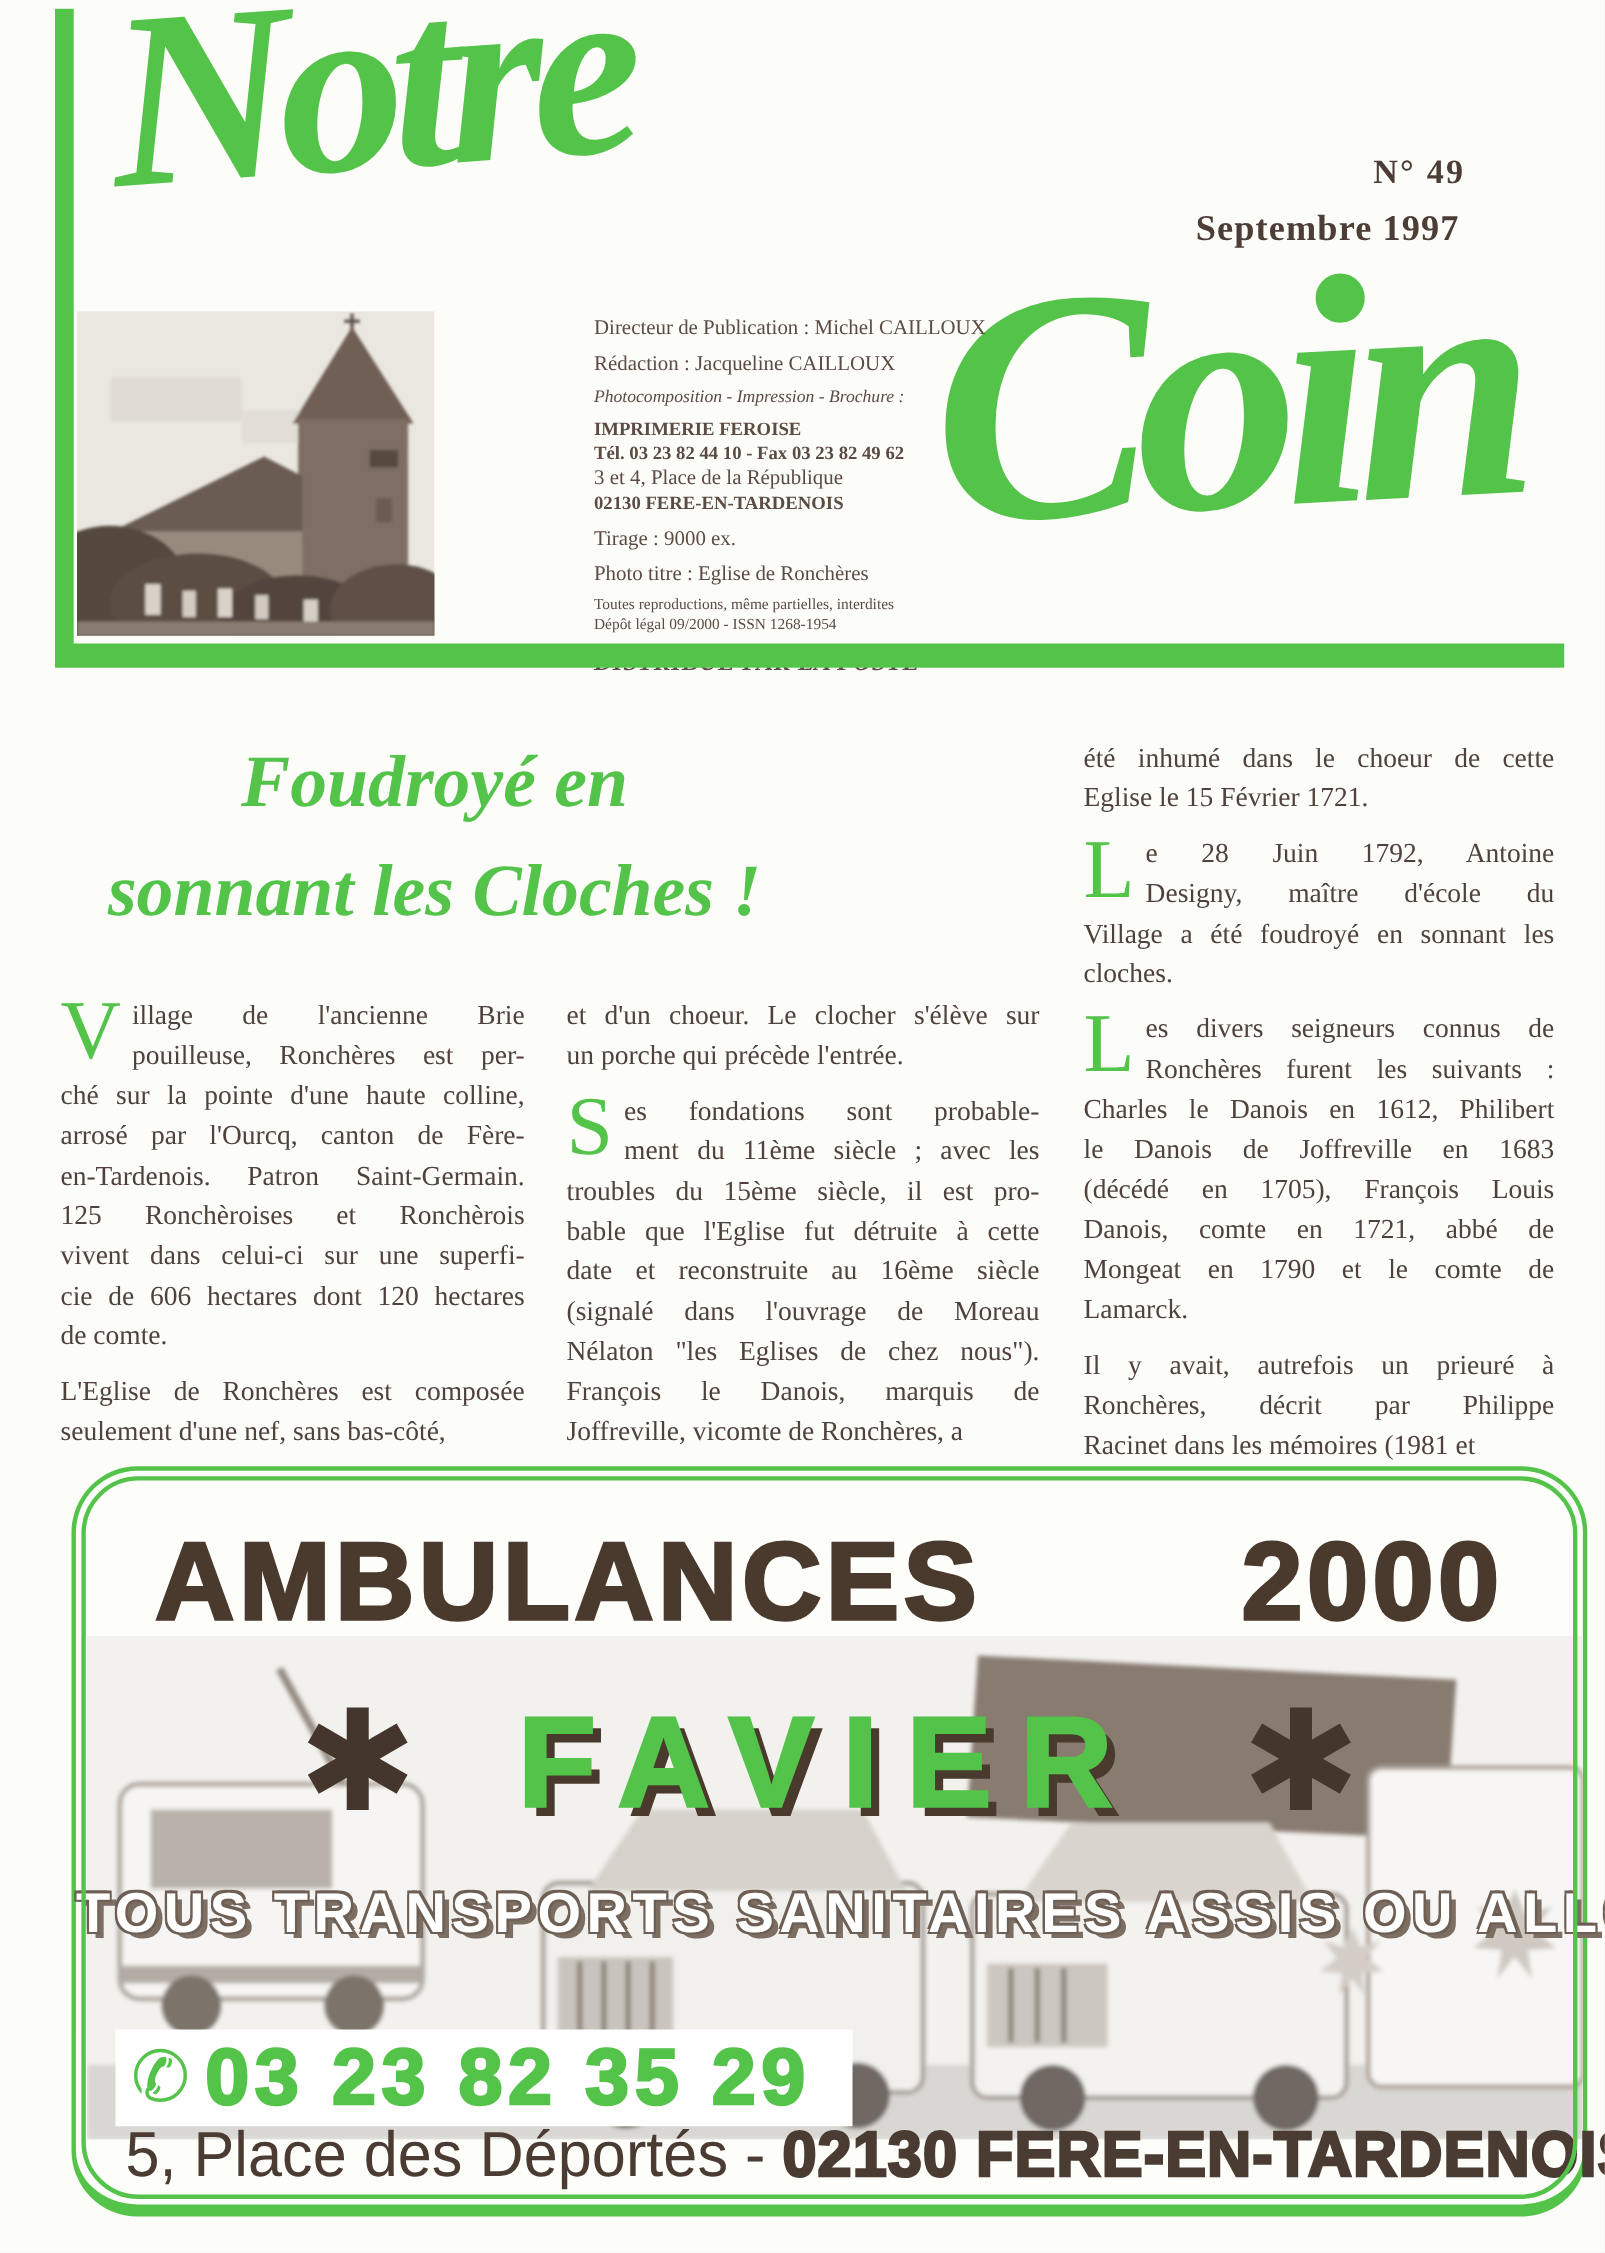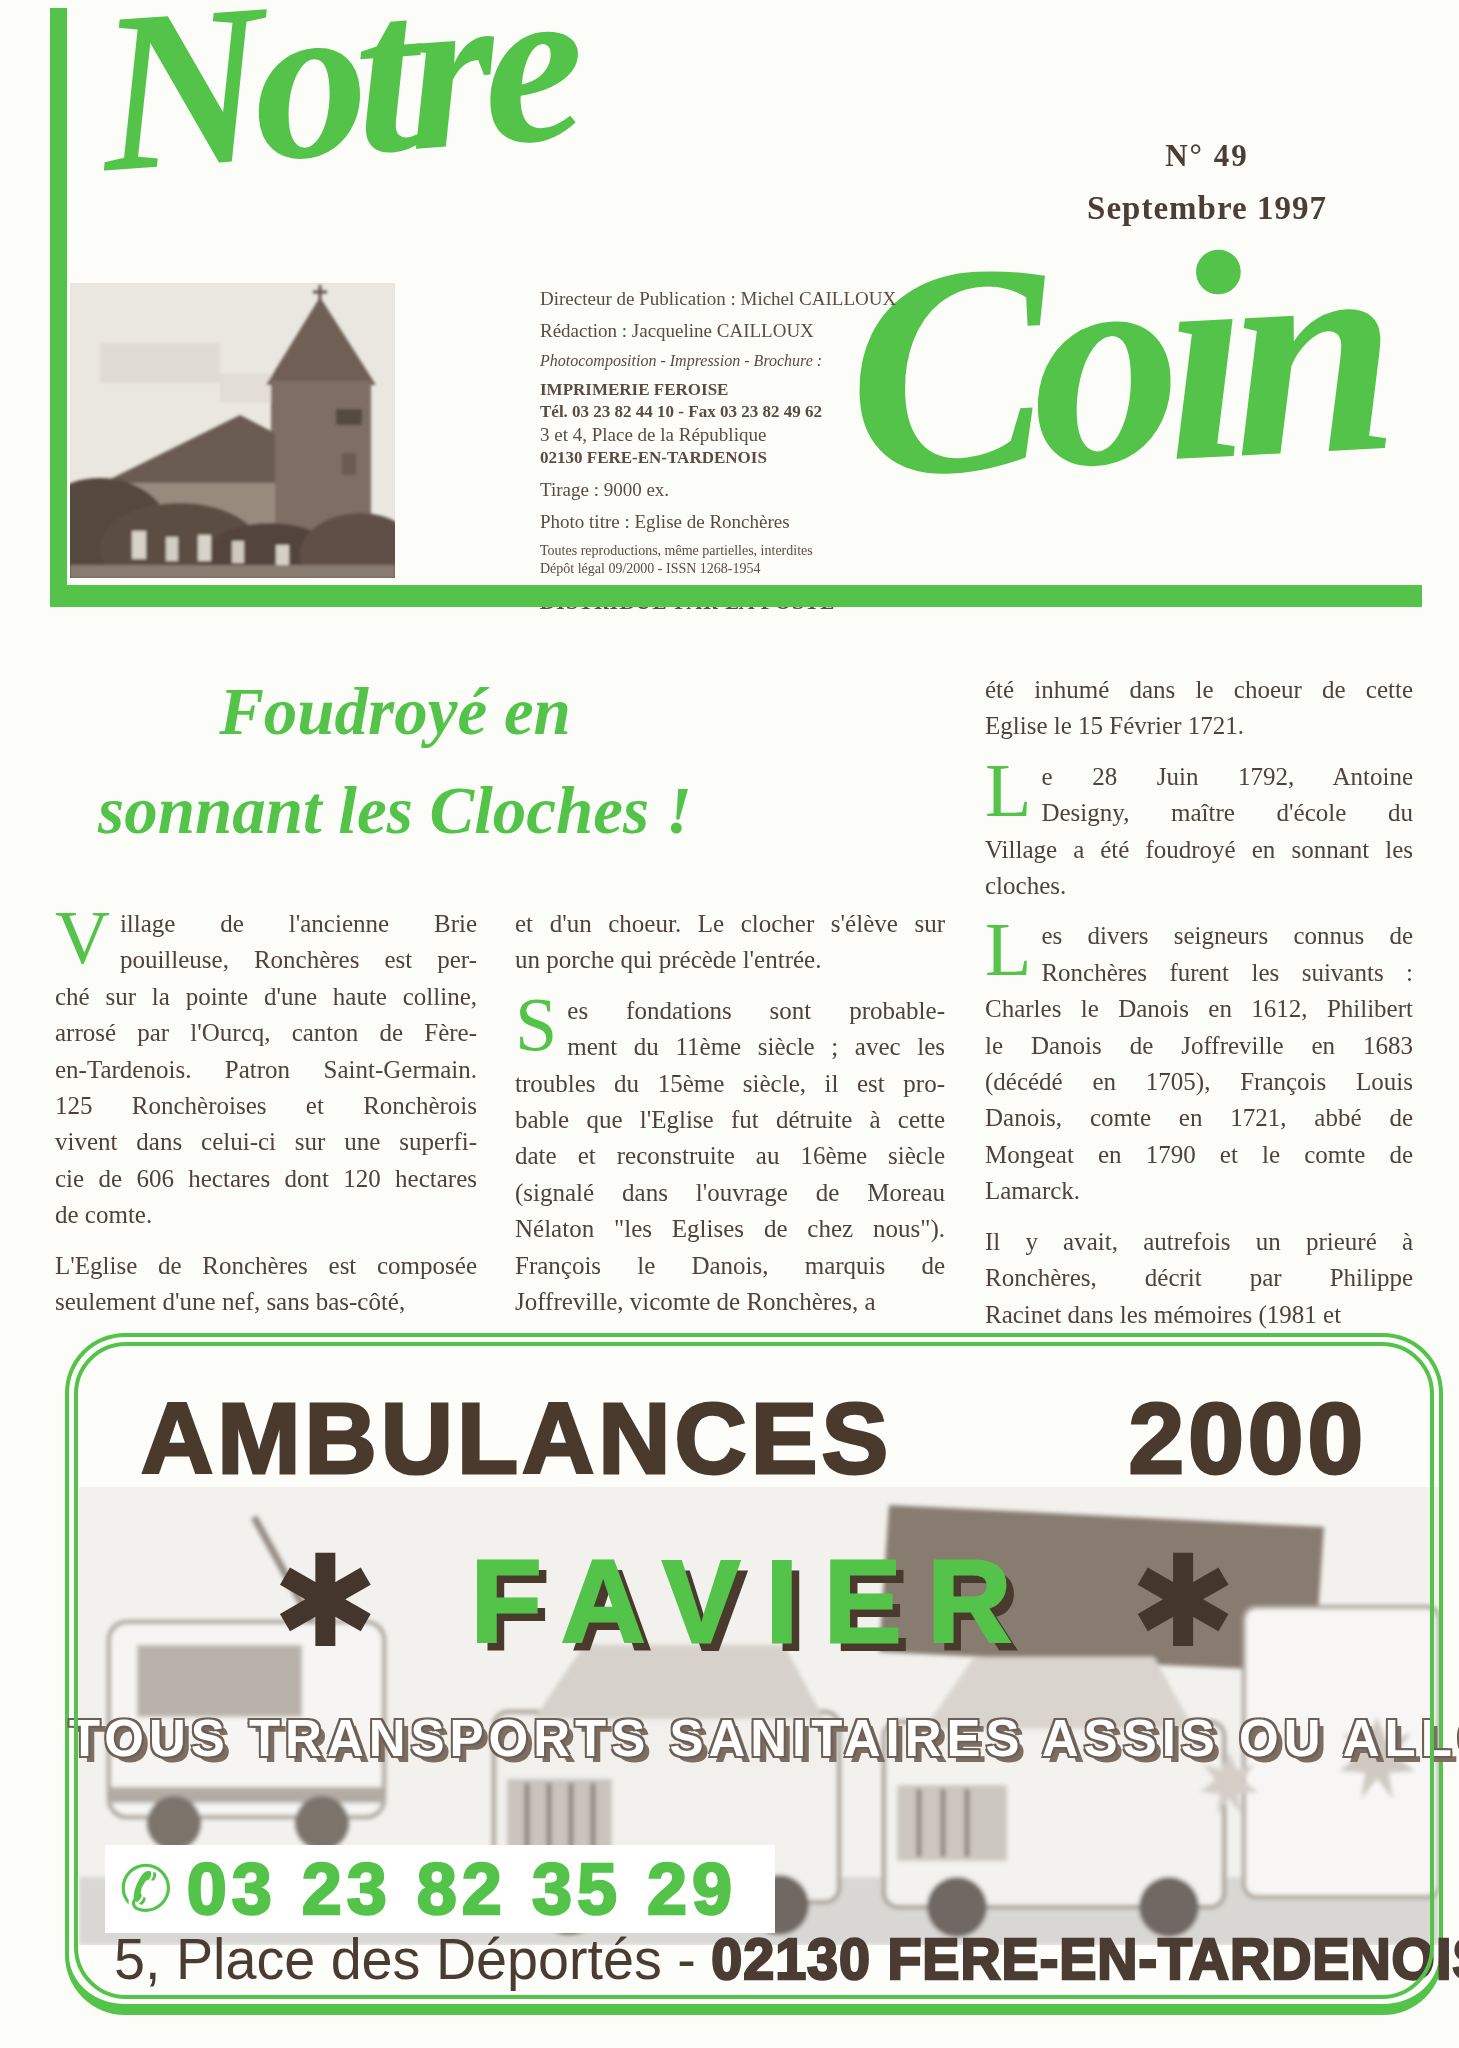--- a/index.html
+++ b/index.html
@@ -38,21 +38,21 @@
     font-style:italic;font-weight:bold;
     font-size:298px;line-height:1;letter-spacing:-16px;
     color:var(--green);
     transform:rotate(-3deg);
     white-space:nowrap;
   }
   .issue-block{
     position:absolute;left:1082px;top:138px;width:250px;
     text-align:center;font-weight:bold;color:#4c3e37;
   }
-  .issue-number{font-size:31px;letter-spacing:2px;margin-bottom:16px;}
+  .issue-number{font-size:31px;letter-spacing:2px;margin-bottom:16px;text-align:right;}
   .issue-date{font-size:33px;letter-spacing:1px;}
   .church-photo{
     position:absolute;left:70px;top:283px;width:325px;height:295px;
   }
   .pub-info{
     position:absolute;left:540px;top:288px;width:320px;
     color:#5a4b43;
   }
   .pub-line{font-size:19px;margin-bottom:10px;white-space:nowrap;}
   .pub-services{font-style:italic;font-size:16px;}

